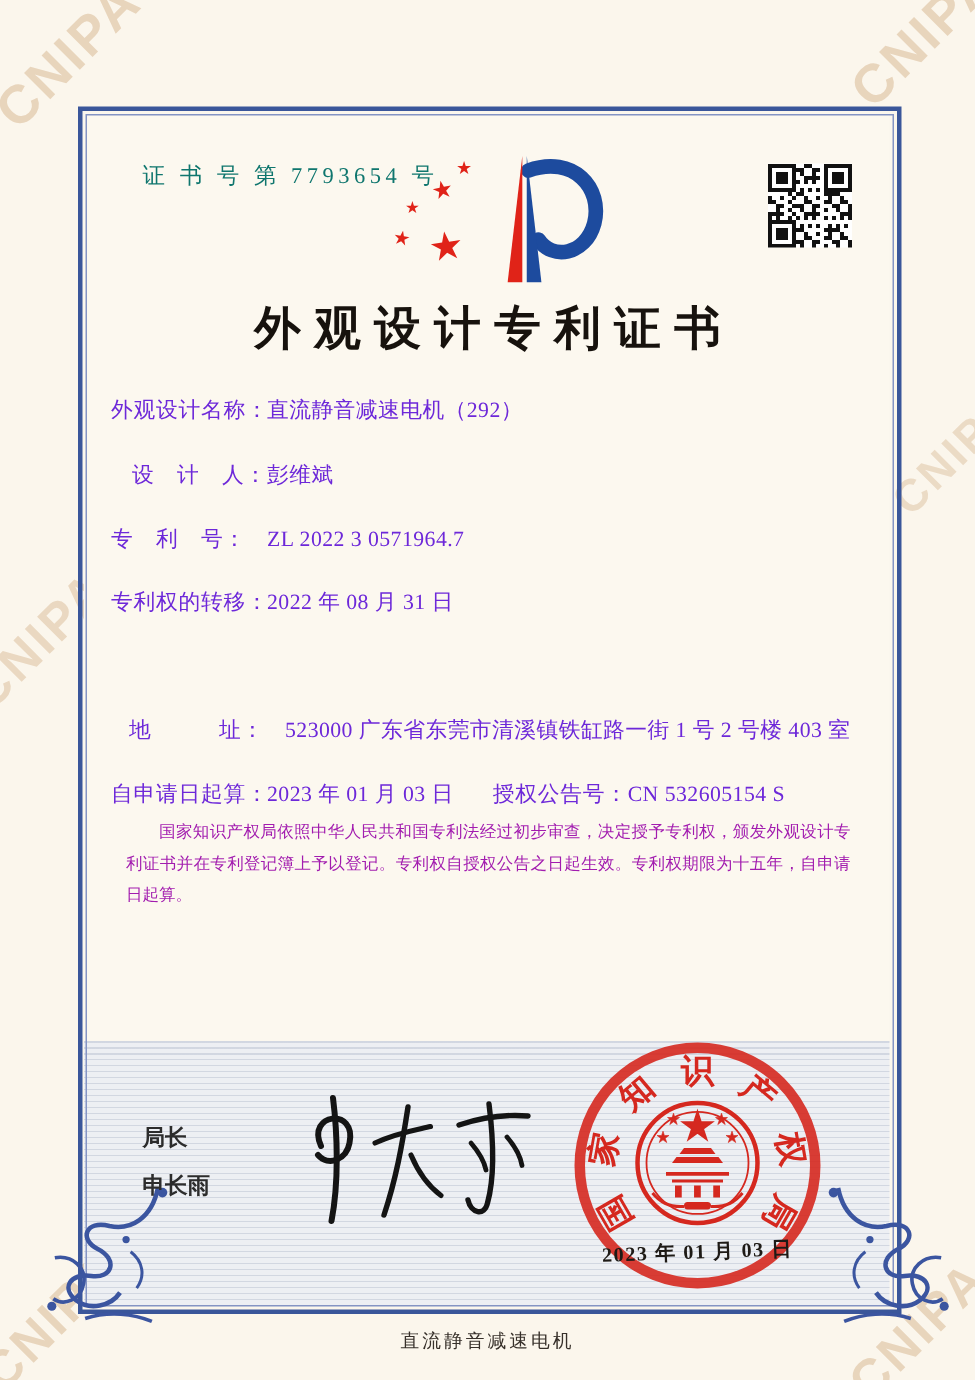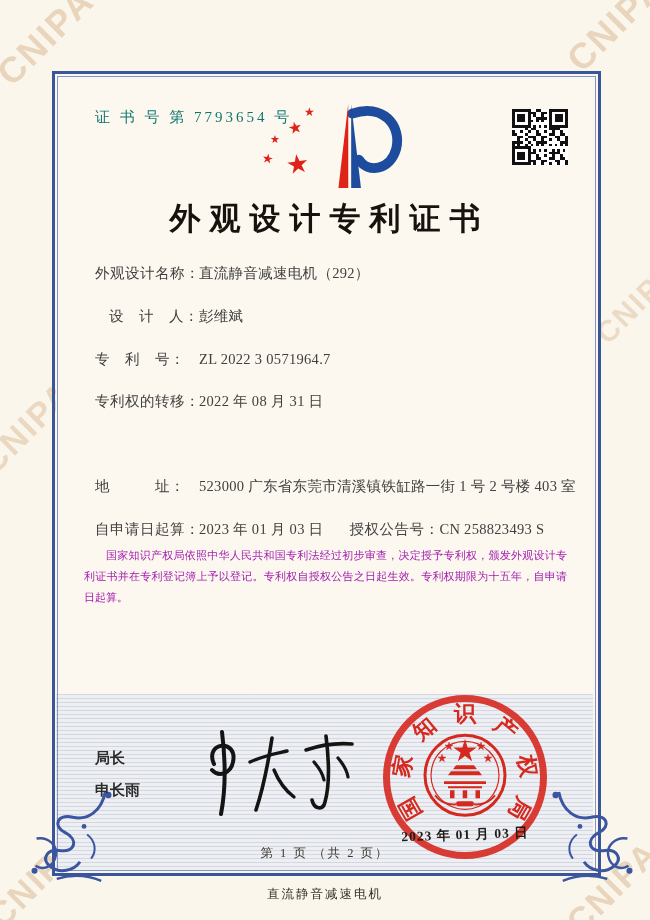--- a/index.html
+++ b/index.html
@@ -15,21 +15,21 @@
   .guilloche{position:absolute;left:56px;top:694px;width:537px;height:176px;z-index:1;
       background:repeating-linear-gradient(180deg,rgba(148,160,184,.30) 0 1px,rgba(255,255,255,0) 1px 4px),#edeff3;}
   
   .cert-no{position:absolute;left:95px;top:108px;font-size:15px;letter-spacing:3px;color:#0f766e;z-index:4;}
   .logo{position:absolute;left:260px;top:100px;width:145px;height:92px;z-index:4;}
   .logo .star{position:absolute;color:#e02318;line-height:1;}
   .qr{position:absolute;left:512px;top:109px;width:56px;height:56px;z-index:4;background:#fff;}
   .qr svg{display:block;width:100%;height:100%;shape-rendering:crispEdges;}
   .title{position:absolute;left:0;right:0;top:198px;text-align:center;font-size:31px;font-weight:600;
          letter-spacing:9px;text-indent:9px;color:#17120d;z-index:4;}
-  .frow{position:absolute;left:95px;font-size:14.5px;white-space:nowrap;color:#404040;z-index:4;}
+  .frow{position:absolute;left:74px;font-size:14.5px;white-space:nowrap;color:#6d28d9;z-index:4;}
   .flabel{display:inline-block;width:104px;white-space:pre;letter-spacing:.5px;}
   .fvalue{letter-spacing:.3px;}
   .flabel2{margin-left:26px;letter-spacing:.5px;}
   
   .paras{position:absolute;left:84px;top:545px;width:483px;font-size:11px;line-height:1.92;
          text-align:justify;color:#a21caf;z-index:4;}
   .paras p{margin:0;text-indent:2em;}
   
   .sig-title{position:absolute;left:95px;top:749px;font-size:15px;font-weight:700;color:#2c2c2c;z-index:4;}
   .sig-name{position:absolute;left:95px;top:781px;font-size:15px;font-weight:600;color:#2c2c2c;z-index:4;}
@@ -335,25 +335,25 @@
   </div>
   <div class="frow" style="top:307px;text-align:right;">
     <span class="flabel">设　计　人：</span><span class="fvalue">彭维斌</span>
   </div>
   <div class="frow" style="top:350px;">
     <span class="flabel">专　利　号：</span><span class="fvalue">ZL 2022 3 0571964.7</span>
   </div>
   <div class="frow" style="top:392px;">
     <span class="flabel">专利权的转移：</span><span class="fvalue">2022 年 08 月 31 日</span>
   </div>
-  <div class="frow" style="top:477px;">
+  <div class="frow" style="top:477px;margin-left:12px;">
     <span class="flabel">地　　　址：</span><span class="fvalue">523000 广东省东莞市清溪镇铁缸路一街 1 号 2 号楼 403 室</span>
   </div>
   <div class="frow" style="top:520px;">
-    <span class="flabel">自申请日起算：</span><span class="fvalue">2023 年 01 月 03 日</span><span class="flabel2">授权公告号：</span><span class="fvalue">CN 258823493 S</span>
+    <span class="flabel">自申请日起算：</span><span class="fvalue">2023 年 01 月 03 日</span><span class="flabel2">授权公告号：</span><span class="fvalue">CN 532605154 S</span>
   </div>
 
   <div class="paras">
     <p>国家知识产权局依照中华人民共和国专利法经过初步审查，决定授予专利权，颁发外观设计专利证书并在专利登记簿上予以登记。专利权自授权公告之日起生效。专利权期限为十五年，自申请日起算。</p>
   </div>
 
   <div class="sig-title">局长</div>
   <div class="sig-name">申长雨</div>
   <div class="sig-script">
     <svg width="168" height="92" viewBox="0 0 168 92" fill="none" stroke="#141414" stroke-linecap="round">
@@ -395,16 +395,15 @@
         <path d="M21,52 h42 v2.6 h-42 z" stroke="none"></path>
         <path d="M25,57 h34 v2 h-34 z" stroke="none"></path>
         <path d="M27,61 h4.5 v8 h-4.5 z M39.7,61 h4.5 v8 h-4.5 z M52.5,61 h4.5 v8 h-4.5 z" stroke="none"></path>
         <rect x="33" y="72" width="18" height="5" rx="2.4" stroke="none"></rect>
         <path d="M12,66 Q20,76 33,75 M72,66 Q64,76 51,75" fill="none" stroke-width="2"></path>
       </g>
     </svg>
   </div>
   <div class="seal-date">2023 年 01 月 03 日</div>
 
-  <div class="page-info">第 1 页 （共 2 页）</div>
   <div class="cont-note">直流静音减速电机</div>
 
 </div>
 
 </body></html>

